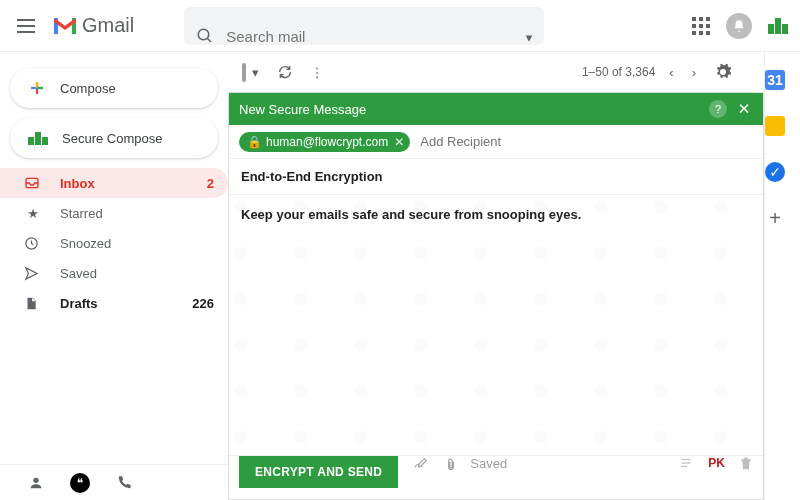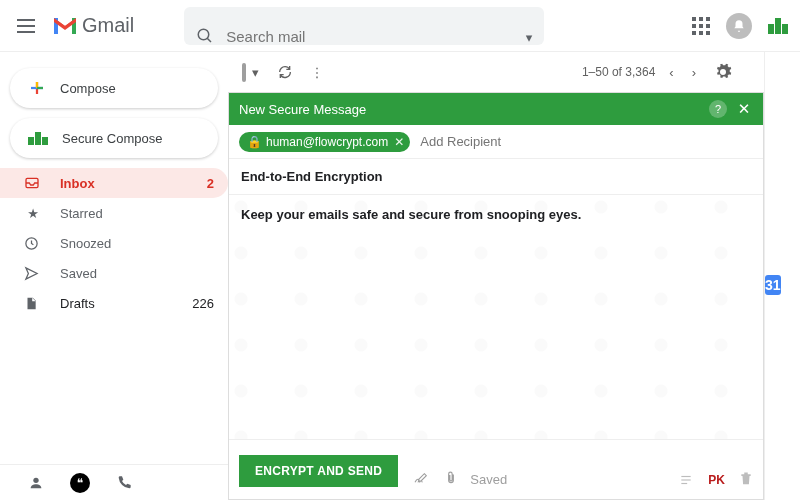--- a/index.html
+++ b/index.html
@@ -26,21 +26,21 @@
 
 .main { display: flex; height: 448px; }
 .sidebar { width: 228px; padding-top: 10px; }
 .pill { display: flex; align-items: center; height: 40px; border-radius: 22px; box-shadow: 0 1px 3px rgba(0,0,0,0.2); padding: 0 18px; margin: 6px 10px 10px 10px; cursor: pointer; font-size: 13px; color: #3c4043; }
 .pill .ic { margin-right: 14px; }
 .nav { list-style: none; }
 .nav li { display: flex; align-items: center; height: 30px; padding: 0 14px 0 24px; cursor: pointer; border-radius: 0 15px 15px 0; font-size: 13px; }
 .nav li.active { background: #fce8e6; color: #d93025; font-weight: bold; }
 .nav li .ic { width: 18px; margin-right: 18px; text-align: center; }
 .nav li .ct { margin-left: auto; }
-.nav li.bold { font-weight: normal; color: #202124; justify-content: center; }
+.nav li.bold { font-weight: bold; color: #202124; justify-content: center; }
 
 
 .content { flex: 1; position: relative; }
 .toolbar { display: flex; align-items: center; height: 40px; padding: 0 14px; }
 .cb { width: 14px; height: 14px; border: 2px solid #9e9e9e; border-radius: 2px; }
 .toolbar .sep { flex: 1; }
 .toolbar .it { margin-right: 18px; cursor: pointer; color: #616161; }
 .pagecount { font-size: 12px; color: #616161; margin-right: 14px; }
 
 
@@ -50,28 +50,28 @@
 .compose-header .hbtn { width: 18px; height: 18px; margin-left: 8px; cursor: pointer; display: flex; align-items: center; justify-content: center; border-radius: 50%; background: rgba(255,255,255,0.25); font-size: 11px; }
 .to-row { display: flex; align-items: center; height: 34px; border-bottom: 1px solid #eee; padding: 0 10px; }
 .chip { background: #2e9c3e; color: #fff; border-radius: 12px; padding: 3px 6px 3px 8px; font-size: 12px; display: flex; align-items: center; }
 .chip .x { margin-left: 6px; cursor: pointer; font-size: 12px; opacity: .9; }
 .to-row input { border: none; outline: none; margin-left: 10px; font-size: 13px; color: #5f6368; flex: 1; }
 .subject { border: none; outline: none; height: 36px; padding: 0 12px; font-size: 13px; font-weight: bold; color: #202124; border-bottom: 1px solid #eee; width: 100%; }
 .body { flex: 1; padding: 12px; font-size: 13px; color: #202124; font-weight: 600; outline: none; overflow: auto;
   background-image: radial-gradient(circle at 12px 12px, rgba(0,0,0,0.02) 6px, transparent 7px);
   background-size: 60px 46px;
 }
-.footer { display: flex; align-items: flex-end; height: 60px; padding: 12px 10px; border-top: 1px solid #eee; }
+.footer { display: flex; align-items: flex-start; height: 44px; padding: 0 10px; border-top: 1px solid #eee; }
 .send { background: #2e9c3e; color: #fff; border: none; height: 32px; padding: 0 16px; font-weight: bold; font-size: 12px; cursor: pointer; letter-spacing: .3px; }
 .footer .fic { margin-left: 14px; color: #9e9e9e; cursor: pointer; }
 .footer .status { margin-left: 12px; color: #9e9e9e; font-size: 13px; }
 .footer .sp { flex: 1; }
 
 
-.rail { width: 36px; border-left: 1px solid #eee; display: flex; flex-direction: row; align-items: center; padding-top: 18px; gap: 26px; }
+.rail { width: 36px; border-left: 1px solid #eee; display: flex; flex-direction: column; align-items: flex-start; padding-top: 18px; gap: 26px; }
 .rail .rb { width: 20px; height: 20px; cursor: pointer; display: flex; align-items: center; justify-content: center; font-size: 14px; }
 .cal { background: #4285f4; color: #fff; font-size: 9px; border-radius: 3px; width: 18px; height: 18px; font-weight: bold; }
 .keep { background: #fbbc04; border-radius: 3px; width: 18px; height: 18px; }
 .task { background: #1a73e8; border-radius: 50%; width: 18px; height: 18px; color: #fff; }
 
 
 .side-bottom { position: absolute; bottom: 0; left: 0; width: 228px; height: 36px; display: flex; align-items: center; padding-left: 28px; gap: 26px; border-top: 1px solid #eee; background: #fff; }
 .side-bottom .ic { cursor: pointer; color: #5f6368; }
 
 svg { display: block; }

